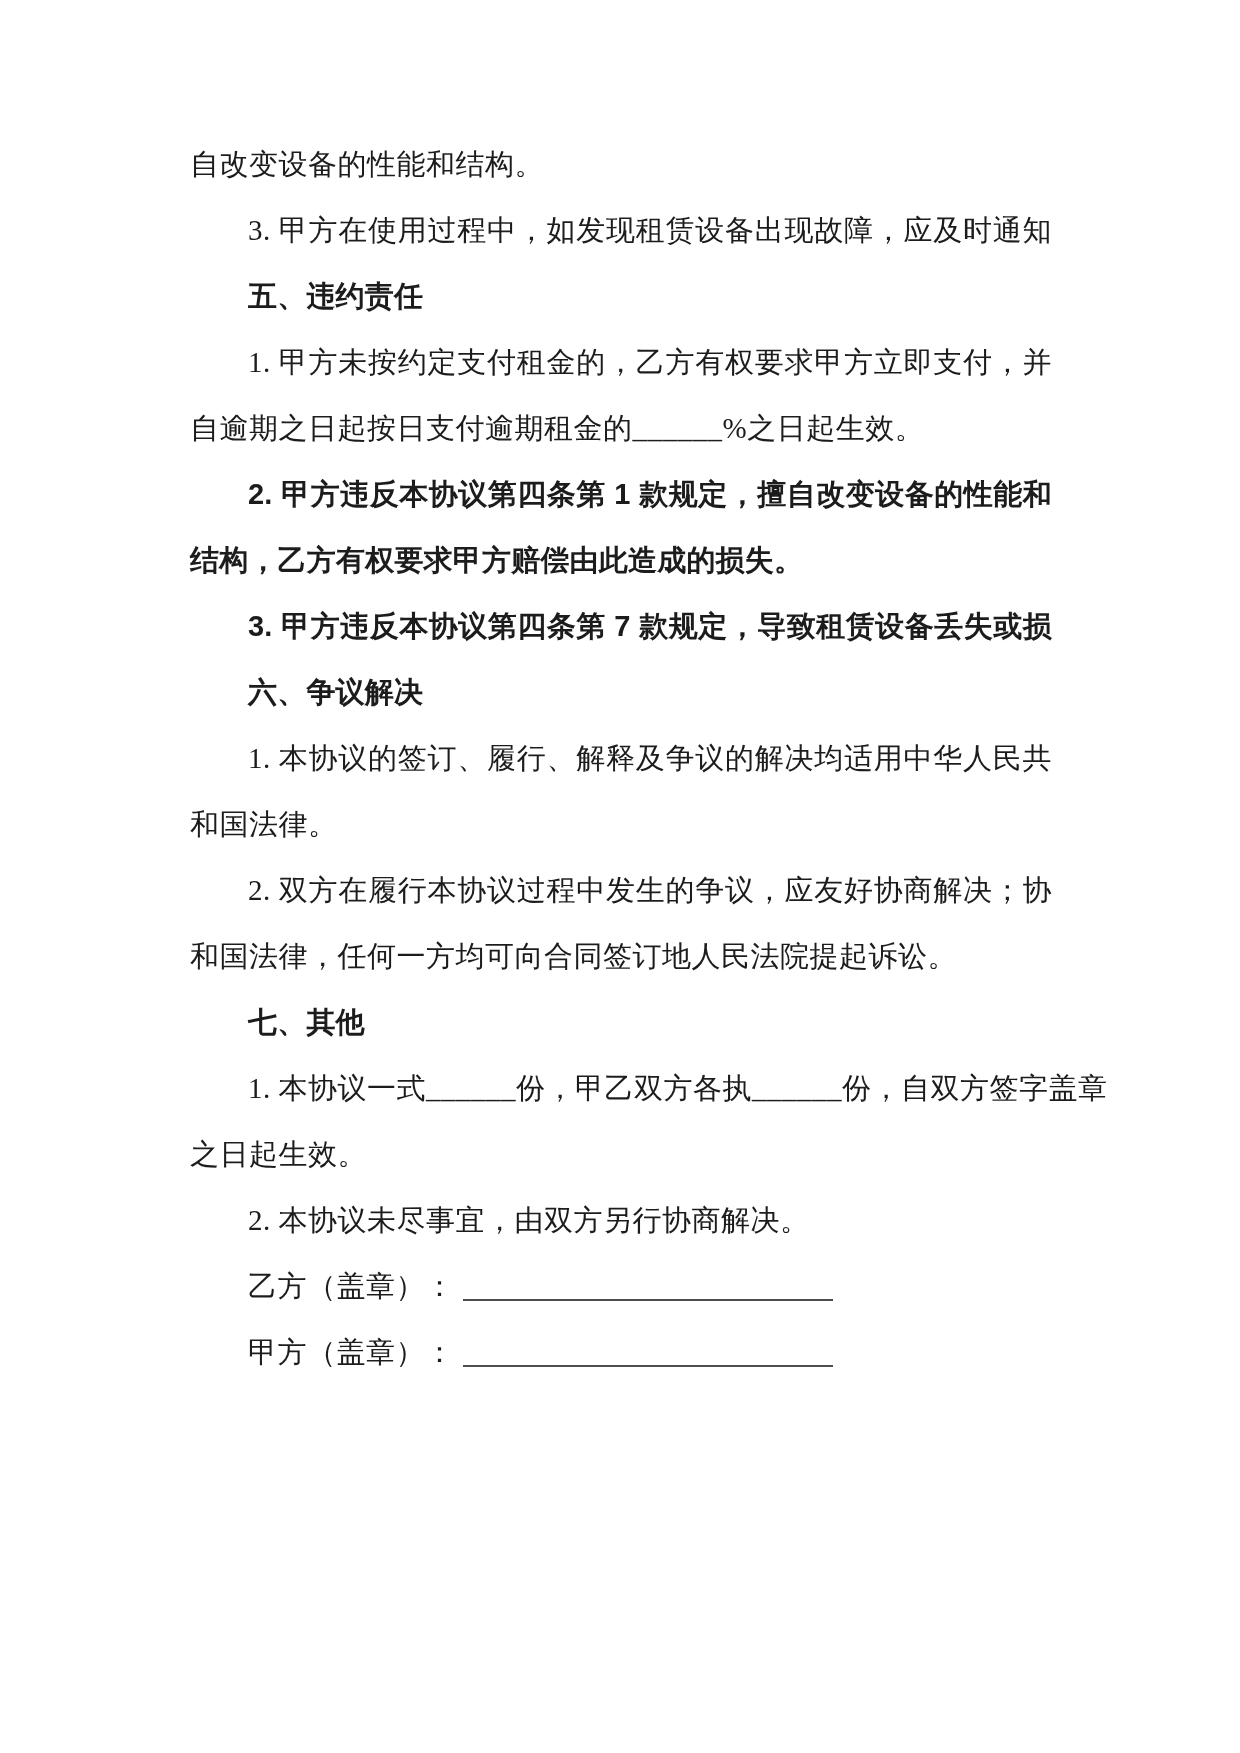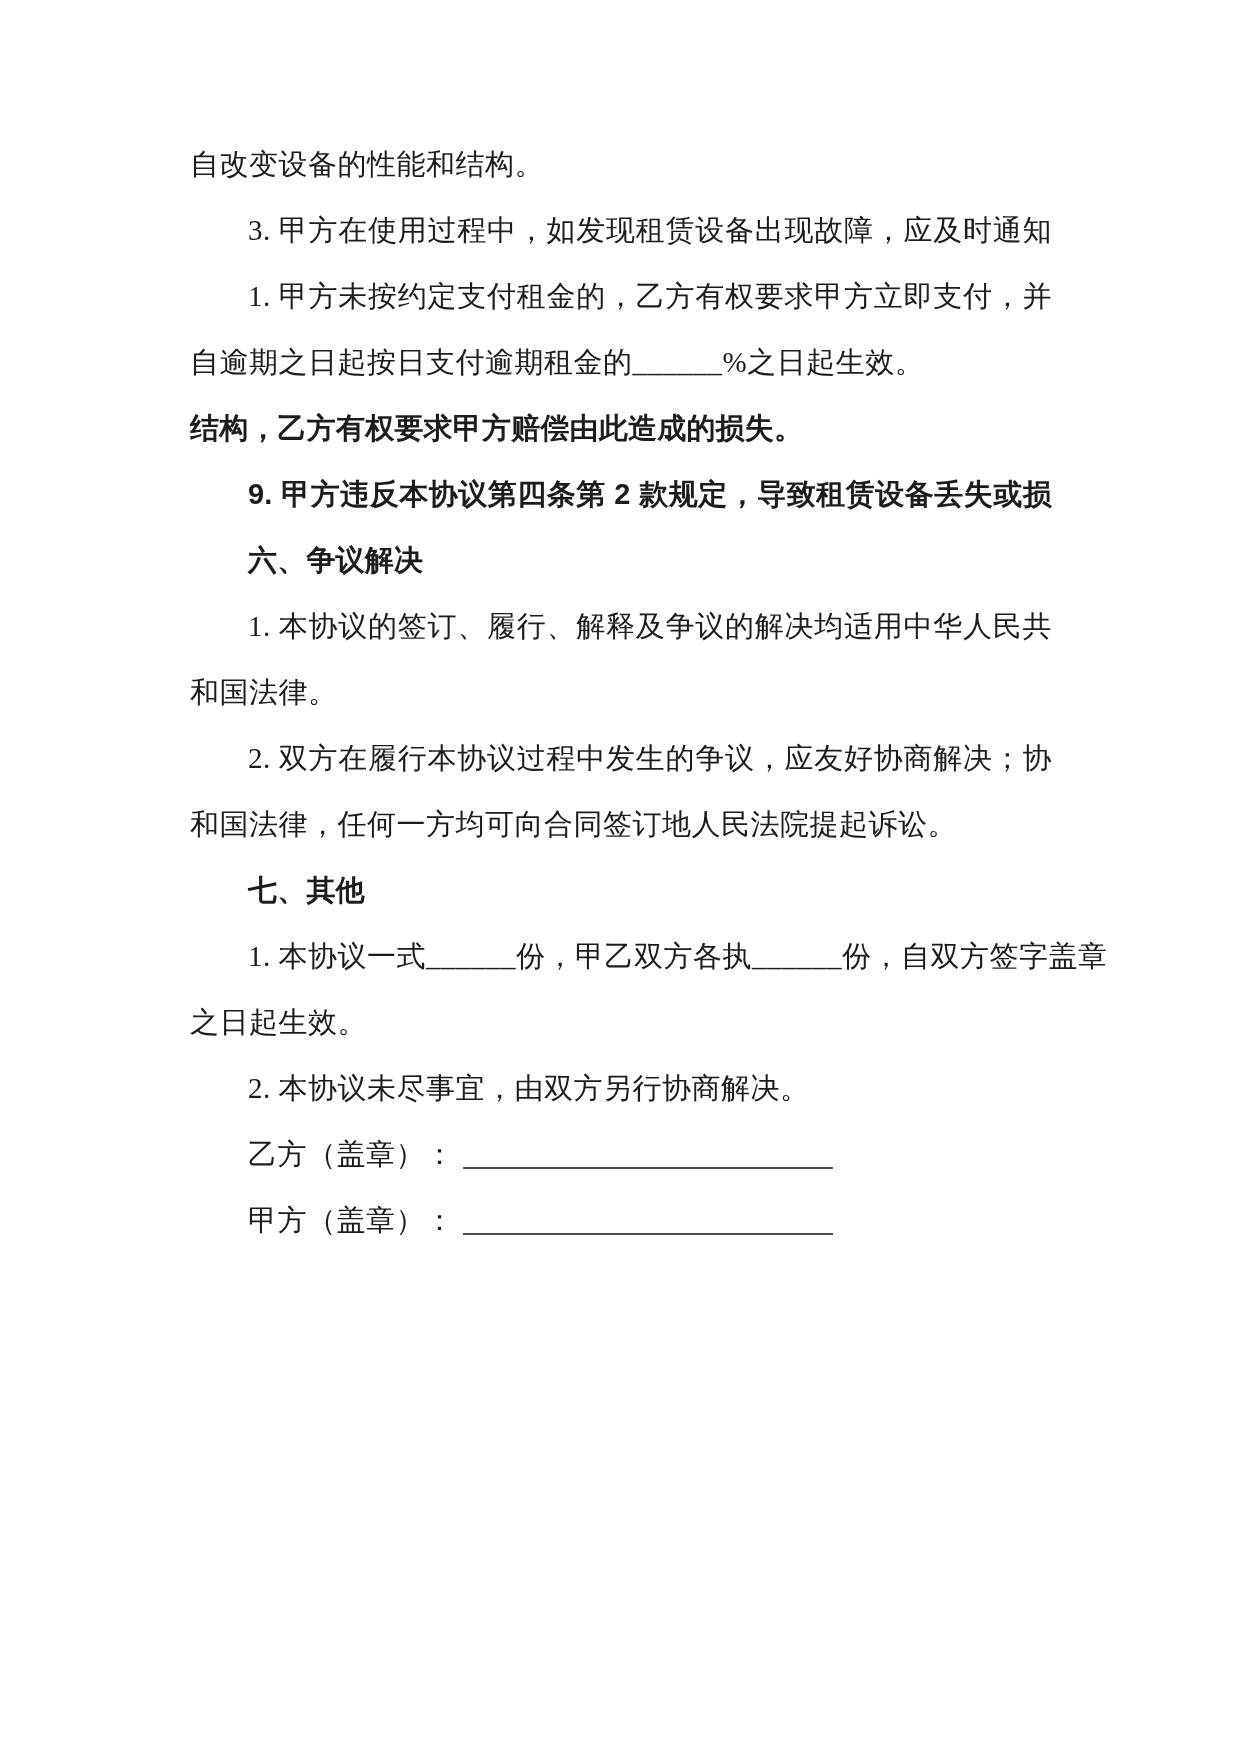--- a/index.html
+++ b/index.html
@@ -57,24 +57,26 @@
     top: 5px;
   }
 </style>
 </head>
 <body>
 
 <div class="page">
 
   <div class="line">自改变设备的性能和结构。</div>
   <div class="line indent fill">3. 甲方在使用过程中，如发现租赁设备出现故障，应及时通知</div>
+  <div class="line indent bold">五、违约责任</div>
   <div class="line indent fill">1. 甲方未按约定支付租金的，乙方有权要求甲方立即支付，并</div>
   <div class="line">自逾期之日起按日支付逾期租金的______%之日起生效。</div>
+  <div class="line indent bold fill">2. 甲方违反本协议第四条第 1 款规定，擅自改变设备的性能和</div>
   <div class="line bold">结构，乙方有权要求甲方赔偿由此造成的损失。</div>
-  <div class="line indent bold fill">9. 甲方违反本协议第四条第 2 款规定，导致租赁设备丢失或损</div>
+  <div class="line indent bold fill">3. 甲方违反本协议第四条第 7 款规定，导致租赁设备丢失或损</div>
   <div class="line indent bold">六、争议解决</div>
   <div class="line indent fill">1. 本协议的签订、履行、解释及争议的解决均适用中华人民共</div>
   <div class="line">和国法律。</div>
   <div class="line indent fill">2. 双方在履行本协议过程中发生的争议，应友好协商解决；协</div>
   <div class="line">和国法律，任何一方均可向合同签订地人民法院提起诉讼。</div>
   <div class="line indent bold">七、其他</div>
   <div class="line indent fill">1. 本协议一式______份，甲乙双方各执______份，自双方签字盖章</div>
   <div class="line">之日起生效。</div>
   <div class="line indent">2. 本协议未尽事宜，由双方另行协商解决。</div>
 

